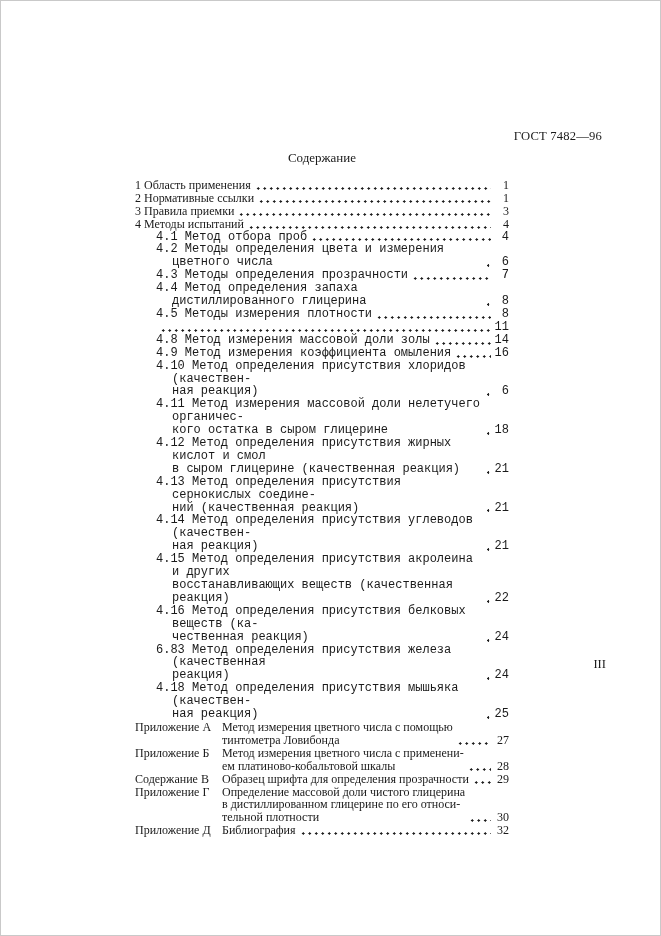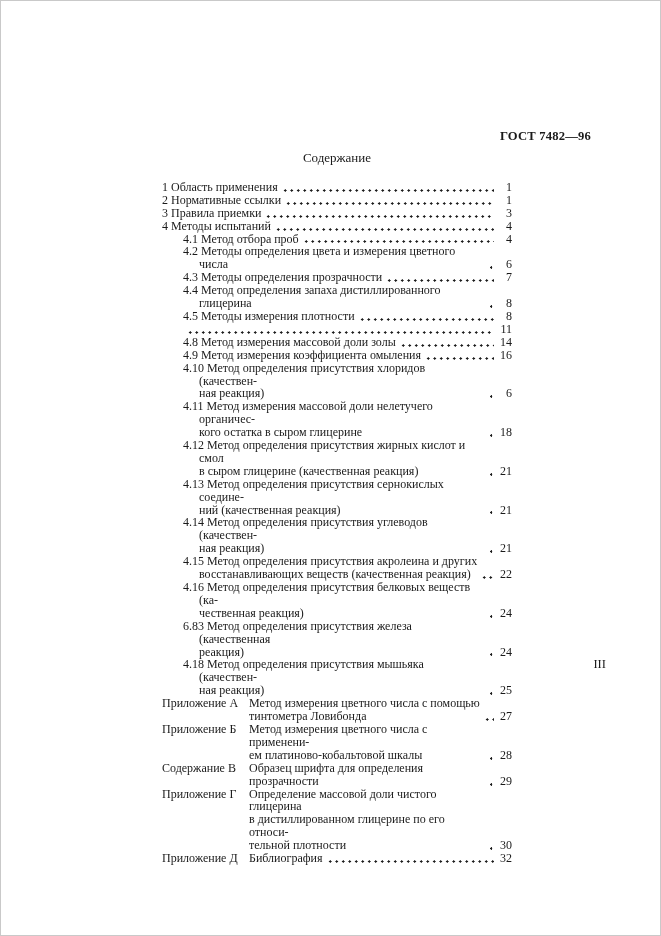--- a/index.html
+++ b/index.html
@@ -8,42 +8,42 @@
     width:661px; height:936px;
     box-sizing:border-box;
     background:#ffffff;
     border:1px solid #c9c9c9;
     font-family:"Liberation Serif","DejaVu Serif",serif;
     color:#1a1a1a;
     overflow:hidden;
   }
   .doc-code {
     position:absolute;
-    top:128px; right:69px;
-    font-weight:bold;
+    top:128px; right:58px;
+    font-weight:normal;
     font-size:12.6px;
     letter-spacing:0.2px;
   }
   .toc-wrap {
     position:absolute;
-    left:145px; top:151px;
+    left:130px; top:151px;
     width:382px;
     font-size:12px;
     line-height:12.9px;
   }
   .toc-title {
     text-align:center;
     font-size:13px;
     font-weight:normal;
     margin:0 0 14px 0;
   }
-  .toc-list { margin:16px; padding:0; }
+  .toc-list { margin:4px; padding:0; }
   .toc-entry { display:flex; align-items:flex-end; }
   .entry-label { white-space:pre-line; }
-  .toc-entry.section { margin-left:21px; }
+  .toc-entry.section { margin-left:21px;font-family:Liberation Mono, monospace; }
   .toc-entry.section .entry-label { padding-left:16px; text-indent:-16px; }
   .appendix-name { flex:0 0 87px; align-self:flex-start; }
   .leader {
     flex:1 1 6px;
     min-width:6px;
     height:3px;
     margin:0 3px 2px 4px;
     background-image:radial-gradient(circle, #1d1d1d 1px, rgba(0,0,0,0) 1.3px);
     background-size:6.5px 3px;
     background-repeat:repeat-x;

